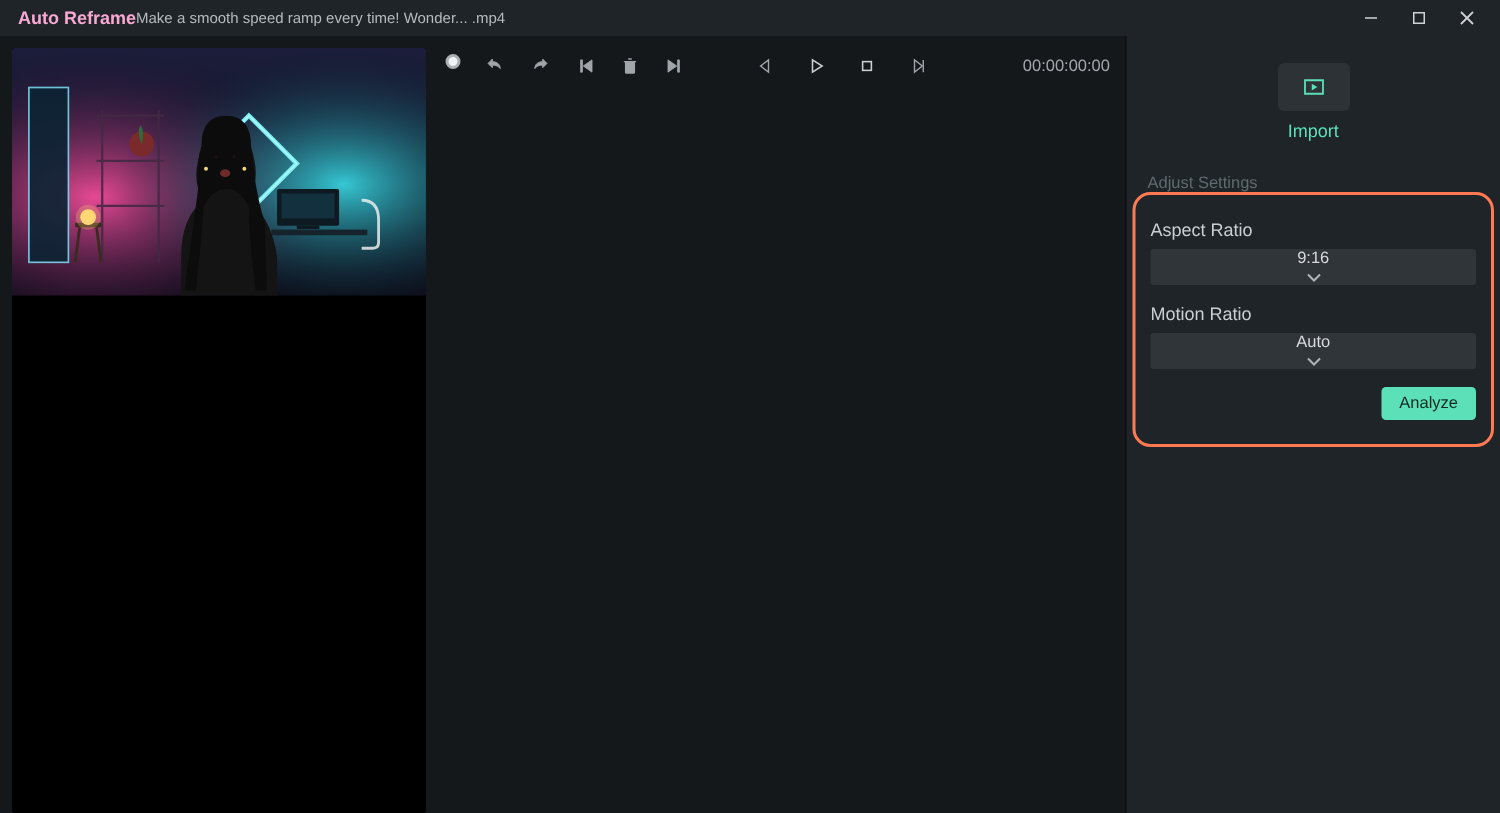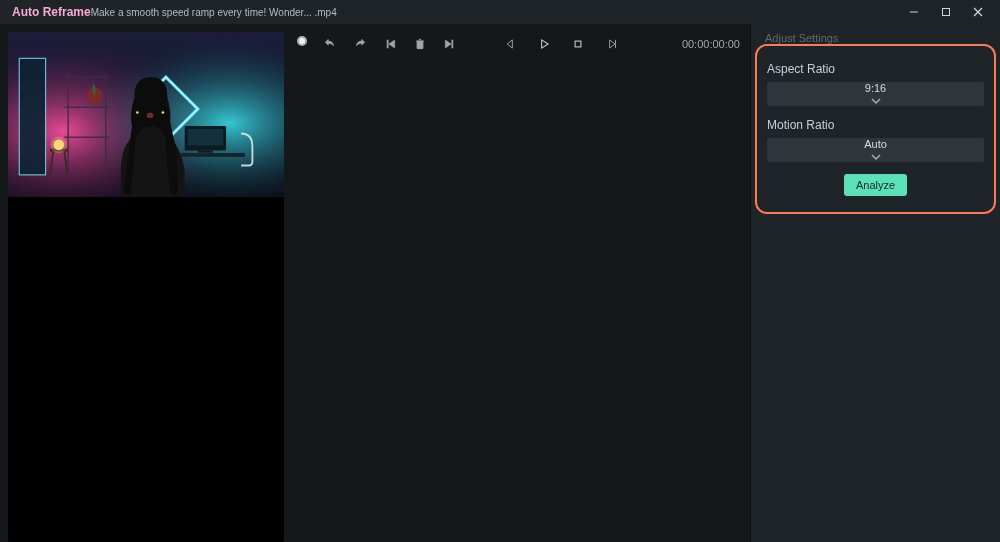--- a/index.html
+++ b/index.html
@@ -55,21 +55,21 @@
   .import-icon-box svg{width:18px;height:18px;}
   .import-arrow{position:absolute;top:-16px;}
   .import-label{color:var(--teal);font-size:12px;}
 
   .settings-header{font-size:11px;color:#5f6a6f;padding:8px 14px 0 14px;}
 
   .highlight-box{border:2px solid var(--highlight);margin:0 4px;padding:14px 10px 14px 10px;border-radius:12px;min-height:170px;}
   .field-label{font-size:12px;color:#c9cfd1;margin:2px 0 6px 0;}
   .select{background:var(--input);color:#d7dbdd;font-size:11px;height:24px;border-radius:2px;display:flex;align-items:center;justify-content:space-between;padding:0 8px;margin-bottom:12px;flex-direction:column;}
   .select svg{width:10px;height:10px;}
-  .analyze-row{display:flex;justify-content:center;margin-top:6px;}
+  .analyze-row{display:flex;justify-content:flex-end;margin-top:6px;}
   .analyze-btn{background:var(--teal);color:#102a22;font-size:11px;padding:5px 12px;border-radius:3px;border:none;}
 
   
 </style>
 </head>
 <body>
 
 <div class="titlebar">
   <div class="app-title">Auto Reframe</div>
   <div class="file-title">Make a smooth speed ramp every time!  Wonder... .mp4</div>
@@ -219,20 +219,32 @@
             </svg>
           </span>
       </div>
       <div class="right-cluster">
         <span>00:00:00:00</span>
       </div>
     </div>
   </div>
 
   <div class="side">
+    <div class="import-block">
+      <svg class="import-arrow" width="20" height="18" viewBox="0 0 20 18">
+        <path d="M10 2 v9 M6 7 l4 4 l4 -4" fill="none" stroke="#37c99a" stroke-width="2.5" stroke-linecap="round" stroke-linejoin="round"></path>
+      </svg>
+      <div class="import-icon-box">
+        <svg viewBox="0 0 24 24">
+            <path d="M4 6h16v12H4z" fill="none" stroke="#5ce0b8" stroke-width="1.6"></path>
+            <path d="M10 9l5 3-5 3z" fill="#5ce0b8"></path>
+          </svg>
+      </div>
+      <div class="import-label">Import</div>
+    </div>
 
     <div class="settings-header">Adjust Settings</div>
 
     <div class="highlight-box">
       <div class="field-label">Aspect Ratio</div>
       <div class="select">
         <span>9:16</span>
         <svg viewBox="0 0 10 10">
             <path d="M1 3 L5 7 L9 3" fill="none" stroke="#aeb4b7" stroke-width="1.4"></path>
           </svg>

